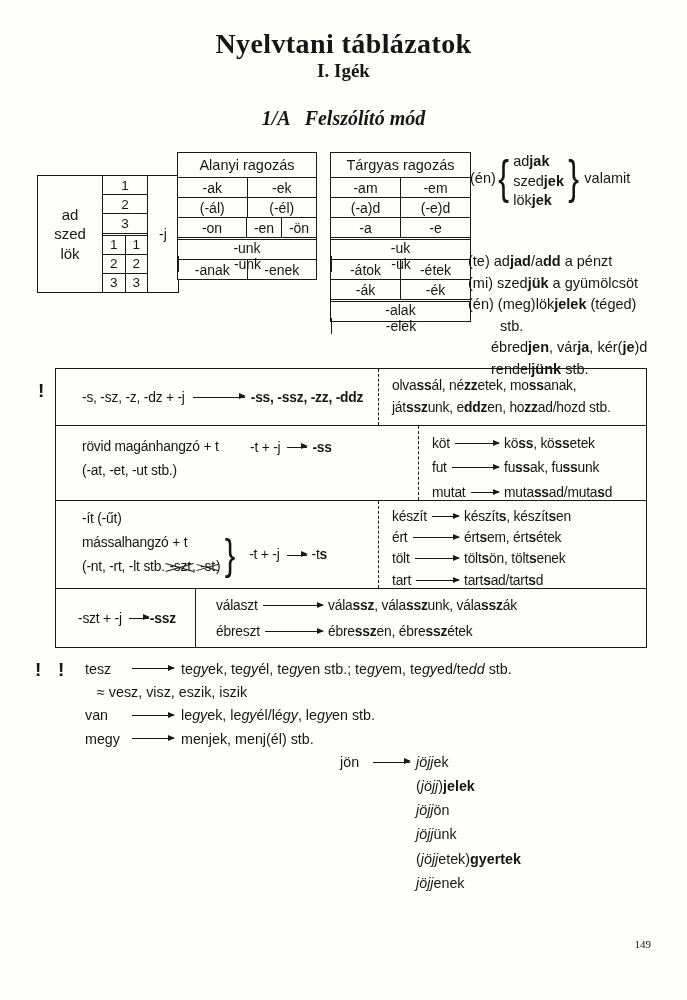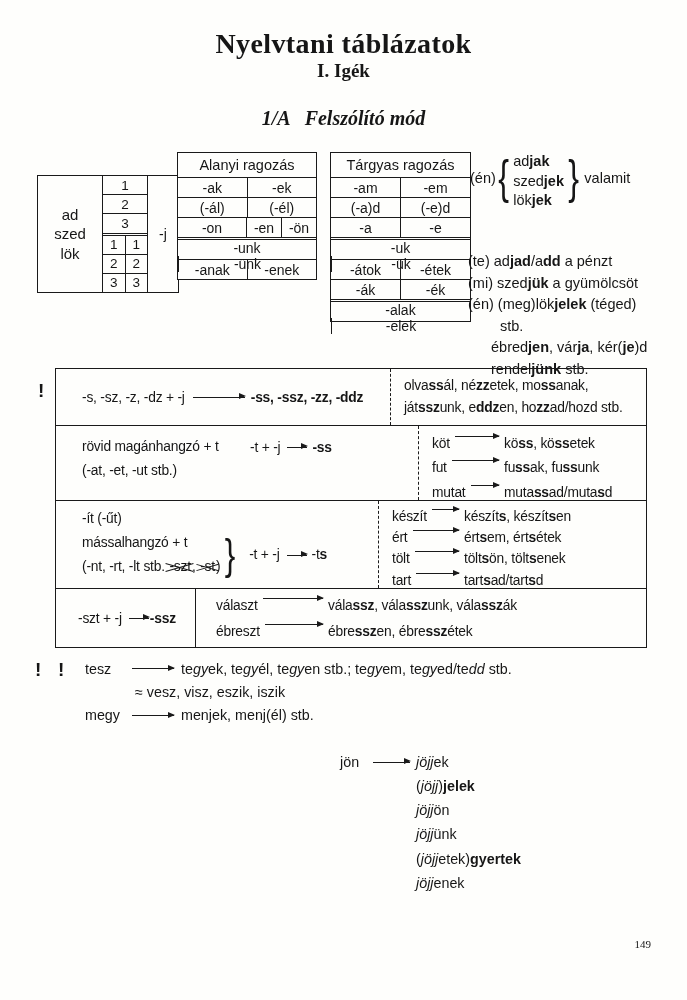--- a/index.html
+++ b/index.html
@@ -57,21 +57,21 @@
   .exl.ind2 { padding-left:23px; }
 
   
   .excl { position:absolute; font-weight:bold; font-size:19px; }
   .excl.top { left:38px; top:380px; }
 
   
   .rules { position:absolute; left:55px; top:368px; width:592px; border:1.5px solid #1a1a1a;
            font-size:13.8px; letter-spacing:-0.2px; box-sizing:border-box; }
   .rrow { display:flex; border-top:1.1px solid #1a1a1a; box-sizing:border-box; }
-  .rrow:first-child { border-top:none;gap:12px; }
+  .rrow:first-child { border-top:none; }
   .r1 { height:56px; } .r2 { height:75px;gap:40px; } .r3 { height:88px; } .r4 { height:59px; }
   .rleft { flex:0 0 322px; padding-left:26px; box-sizing:border-box; }
   .rright { flex:1; border-left:1.3px dashed #1a1a1a; padding:5px 4px 0 13px; }
   .r1 .rleft { display:flex; align-items:center; }
   .r1 .rright { display:flex; flex-direction:column; justify-content:center; line-height:22.5px; padding-top:0; }
   .ruleline { display:flex; align-items:center; white-space:nowrap; }
   .arr { display:inline-block; border-top:1.2px solid #1a1a1a; position:relative; height:0; }
   .arr::after { content:""; position:absolute; right:-1px; top:-4.1px; width:0; height:0;
                 border-left:7.5px solid #1a1a1a; border-top:3.7px solid transparent; border-bottom:3.7px solid transparent; }
   .aw54 { width:52px; margin:0 6px 0 8px; }
@@ -80,39 +80,39 @@
   .r2 .rleft { padding-top:9px; display:flex; }
   .r2cond { width:168px; line-height:24px; }
   .r2 .ruleline { height:24px; }
   .r3 .rleft { padding-top:6px; line-height:24px; }
   .r3flex { display:flex; align-items:center; }
   .brace2 { font-size:42px; line-height:0.9; transform:scaleX(0.75); margin-left:3px; }
   .r3 .ruleline { margin-left:12px; }
   .r4 .rleft4 { flex:0 0 139px; display:flex; align-items:center; padding-left:22px; box-sizing:border-box; }
   .r4 .rright4 { flex:1; border-left:1.1px solid #1a1a1a; padding:4px 0 0 20px; }
   .exline { display:flex; align-items:center; }
-  .exhead { flex:0 0 72px; display:flex; }
+  .exhead { flex:0 0 72px; display:flex; align-items:center; }
   .exhead .arr { flex:1; margin:0 5px 0 5px; }
   .r2 .exline { height:24.5px; }
   .r3 .exline { height:21.2px; }
   .r4 .exline { height:25.5px; }
   .r4 .exhead { flex:0 0 112px; }
   .rules s { text-decoration:none; position:relative; display:inline-block; padding:0 1px; }
   .rules s::before, .rules s::after { content:""; position:absolute; left:-3px; right:-3px; top:50%; border-top:1.1px solid #1a1a1a; }
   .rules s::before { transform:rotate(16deg); }
   .rules s::after  { transform:rotate(-16deg); }
 
   
   .irregular { position:absolute; left:33px; top:657px; width:640px; font-size:14.3px; }
   .iexcl1 { position:absolute; left:2px; top:2px; }
   .iexcl2 { position:absolute; left:25px; top:2px; }
   .irow { display:flex; align-items:center; height:23.4px; margin-left:52px; }
   .iverb { flex:0 0 47px; white-space:nowrap; }
   .irow .arr { flex:0 0 42px; margin-right:7px; }
-  .iapprox { height:23.4px; margin-left:102px; display:flex; align-items:center; }
+  .iapprox { height:23.4px; margin-left:64px; display:flex; align-items:center; }
   .jon { position:absolute; left:340px; top:750px; font-size:14.3px; }
   .jrow { display:flex; align-items:center; height:24px; }
   .jverb { flex:0 0 33px; }
   .jrow .arr { flex:0 0 37px; margin-right:6px; }
   .jline { height:24.2px; display:flex; align-items:center; margin-left:76px; }
 
   .pageno { position:absolute; right:36px; top:938px; font-family:"Liberation Serif","DejaVu Serif",serif; font-size:11px; }
 </style>
 </head>
 <body>
@@ -371,20 +371,25 @@
   <div class="irregular">
     <span class="excl iexcl1">!</span>
     <span class="excl iexcl2">!</span>
     <div class="irow">
         <span class="iverb">tesz</span>
         <span class="arr"></span>
         <span class="itext">te<i>gy</i>ek, te<i>gy</i>él, te<i>gy</i>en stb.; te<i>gy</i>em, te<i>gy</i>ed/te<i>dd</i> stb.</span>
       </div>
     <div class="iapprox">≈ vesz, visz, eszik, iszik</div>
     <div class="irow">
+        <span class="iverb">van</span>
+        <span class="arr"></span>
+        <span class="itext">le<i>gy</i>ek, le<i>gy</i>él/lé<i>gy</i>, le<i>gy</i>en stb.</span>
+      </div>
+    <div class="irow">
         <span class="iverb">megy</span>
         <span class="arr"></span>
         <span class="itext">menjek, menj(él) stb.</span>
       </div>
   </div>
 
   <div class="jon">
     <div class="jrow">
         <span class="jverb">jön</span>
         <span class="arr"></span>

